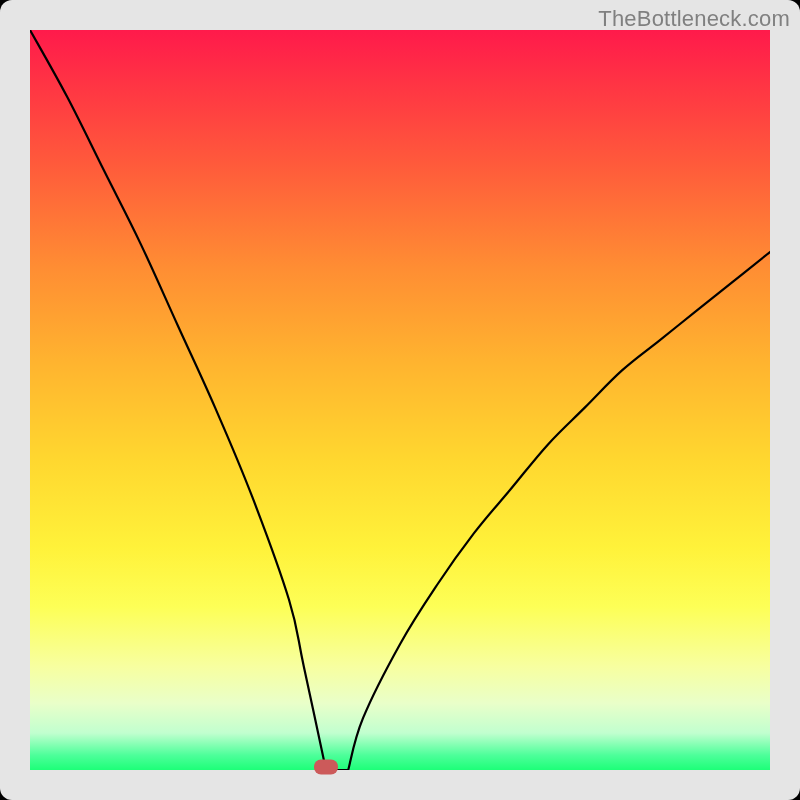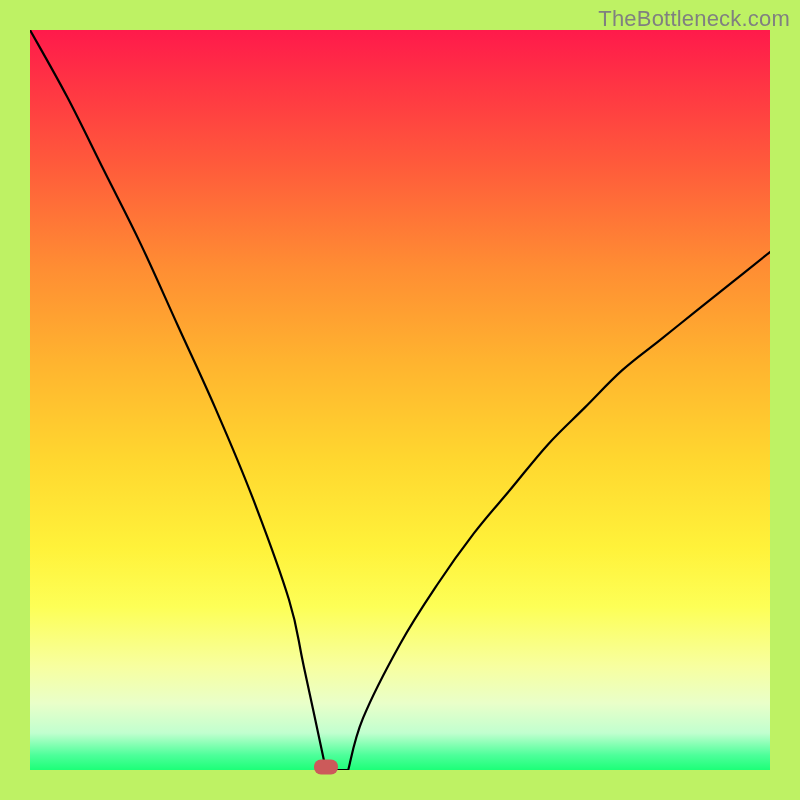--- a/index.html
+++ b/index.html
@@ -10,21 +10,22 @@
     background: #000;
     overflow: hidden;
     font-family: Arial, Helvetica, sans-serif;
   }
   .frame {
     position: absolute;
     left: 0;
     top: 0;
     width: 800px;
     height: 800px;
-    background: #bef264;
+    background: #e5e5e5;
+    border-radius: 12px;
   }
   .plot {
     position: absolute;
     left: 30px;
     top: 30px;
     width: 740px;
     height: 740px;
     background: linear-gradient(
       to bottom,
       #ff1a4b 0%,

